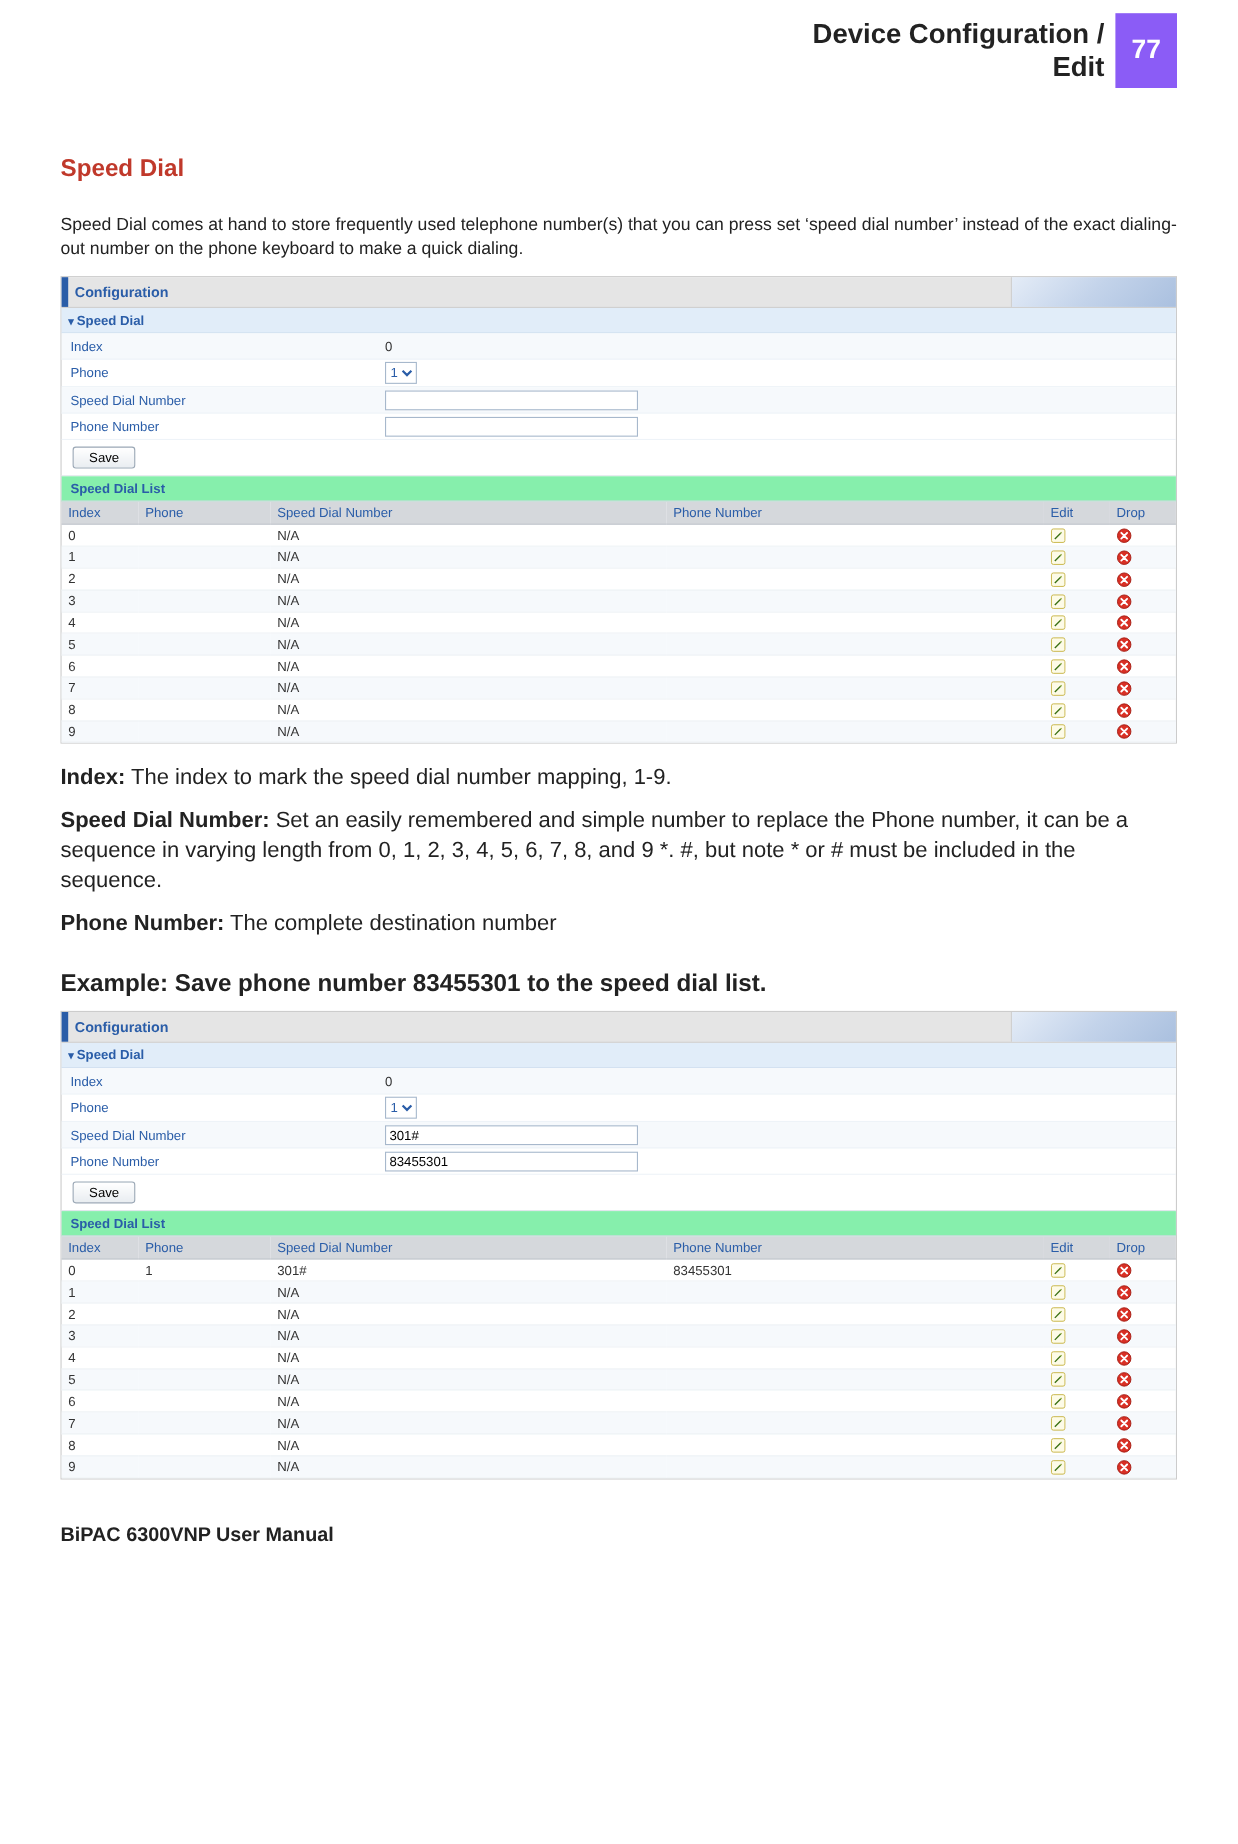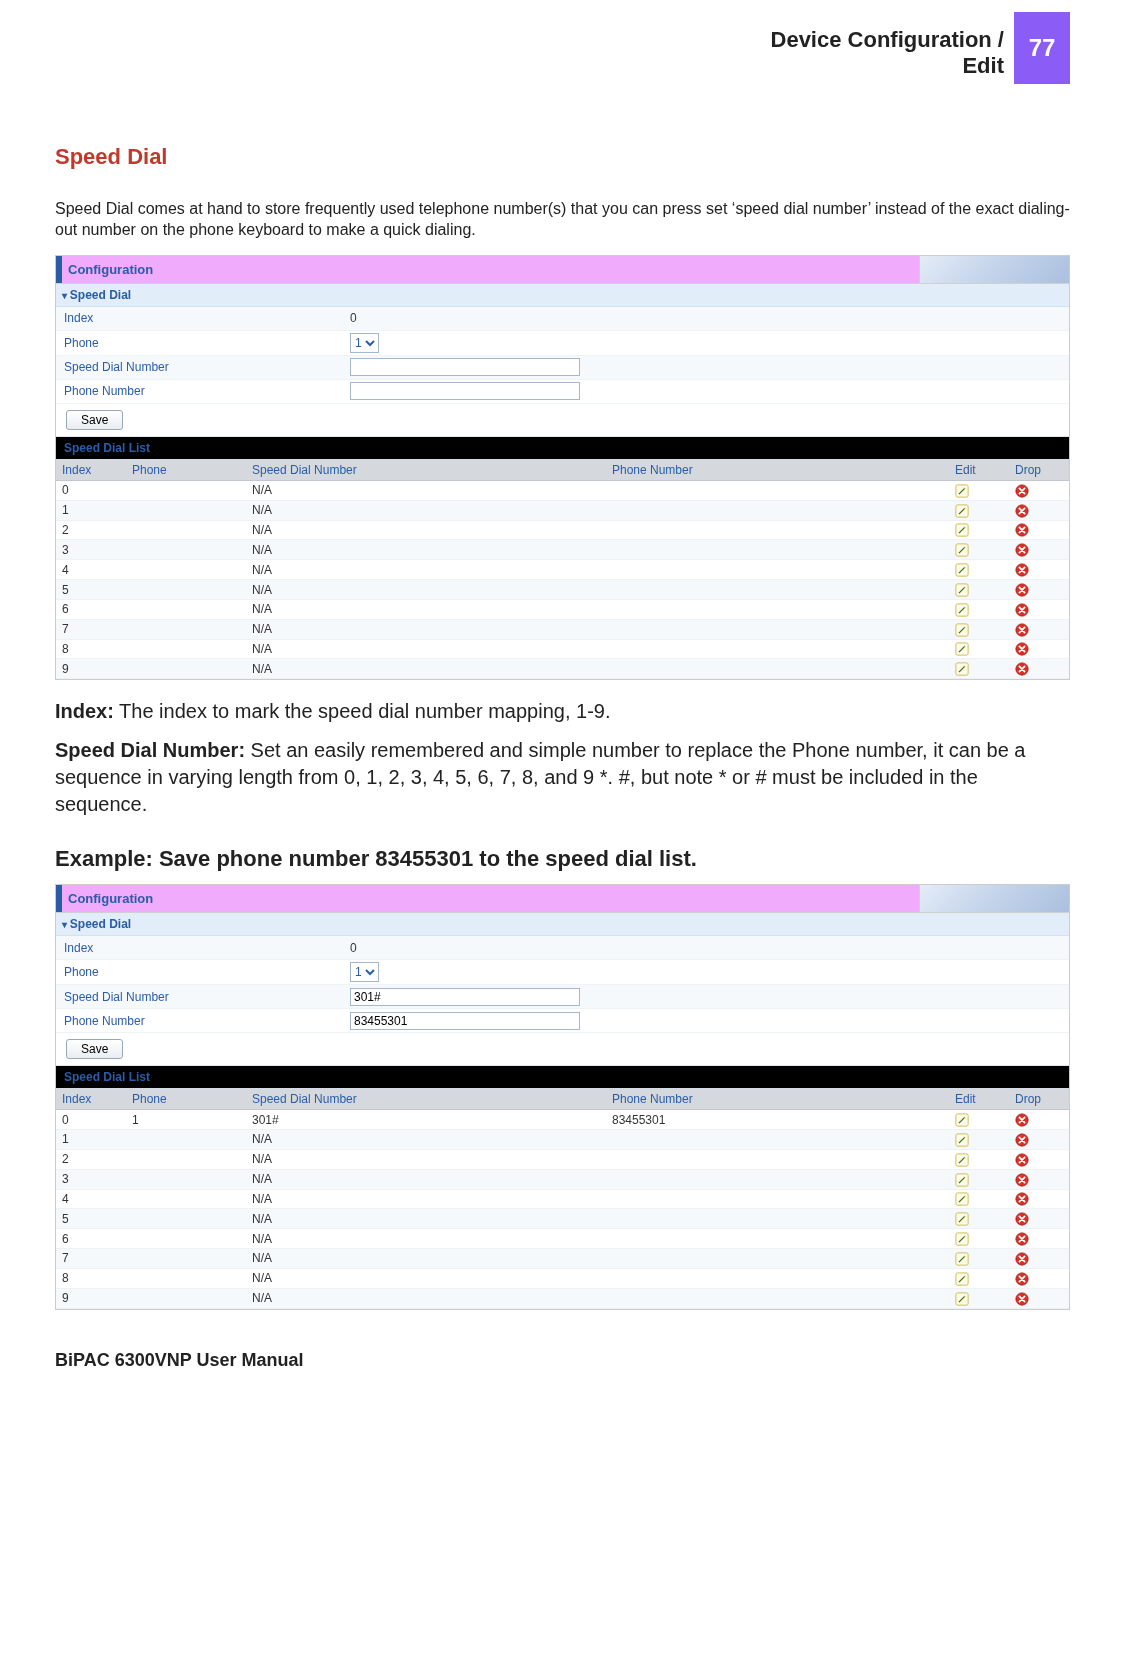--- a/index.html
+++ b/index.html
@@ -15,25 +15,24 @@
     padding: 0 55px 40px 55px;
   }
   .header-bar {
     display: flex;
     justify-content: flex-end;
     align-items: stretch;
     margin: 12px 0 60px 0;
   }
   .header-title {
     font-weight: bold;
-    font-size: 22px;
+    font-size: 25px;
     text-align: right;
     line-height: 1.2;
     padding: 4px 10px 4px 0;
-    margin-top: 11px;
   }
   .page-number {
     background: #8b5cf6;
     color: #fff;
     font-weight: bold;
     font-size: 24px;
     width: 56px;
     display: flex;
     align-items: center;
     justify-content: center;
@@ -68,21 +67,21 @@
     background: #fff;
     font-family: Tahoma, Arial, sans-serif;
     font-size: 12px;
     color: #333;
     margin-bottom: 18px;
   }
   .panel-titlebar {
     display: flex;
     align-items: center;
     border-bottom: 1px solid #d0d0d0;
-    background: #f0abfc;
+    background: #e5e5e5;
     position: relative;
     height: 28px;
   }
   .panel-titlebar .left-accent {
     width: 6px;
     height: 100%;
     background: #2a5da8;
   }
   .panel-titlebar .title-text {
     color: #2a5da8;
@@ -150,21 +149,21 @@
   .btn {
     font-size: 12px;
     padding: 2px 14px;
     border: 1px solid #9aa7b5;
     background: linear-gradient(#fff,#e9edf1);
     border-radius: 3px;
     cursor: pointer;
     text-align: right;
   }
   .list-title {
-    background: #000000;
+    background: #86efac;
     color: #2a5da8;
     font-weight: bold;
     padding: 4px 8px;
     border-bottom: 1px solid #d3dbe4;
     font-size: 12px;
   }
   table.list {
     width: 100%;
     border-collapse: collapse;
     font-size: 12px;
@@ -411,20 +410,23 @@
         </tbody>
     </table>
   </div>
 
   <div class="def-block">
     <b>Index:</b><span> The index to mark the speed dial number mapping, 1-9.</span>
   </div>
   <div class="def-block">
     <b>Speed Dial Number:</b><span> Set an easily remembered and simple number to replace the Phone number, it can be a sequence in varying length from 0, 1, 2, 3, 4, 5, 6, 7, 8, and 9 *. #, but note * or # must be included in the sequence.</span>
   </div>
+  <div class="def-block">
+    <b>Phone Number:</b><span> The complete destination number</span>
+  </div>
 
   <div class="example-heading">Example: Save phone number 83455301 to the speed dial list.</div>
 
   <div class="config-panel">
     <div class="panel-titlebar">
       <div class="left-accent"></div>
       <div class="title-text">Configuration</div>
       <div class="decor"></div>
     </div>
     <div class="sub-header">Speed Dial</div>

